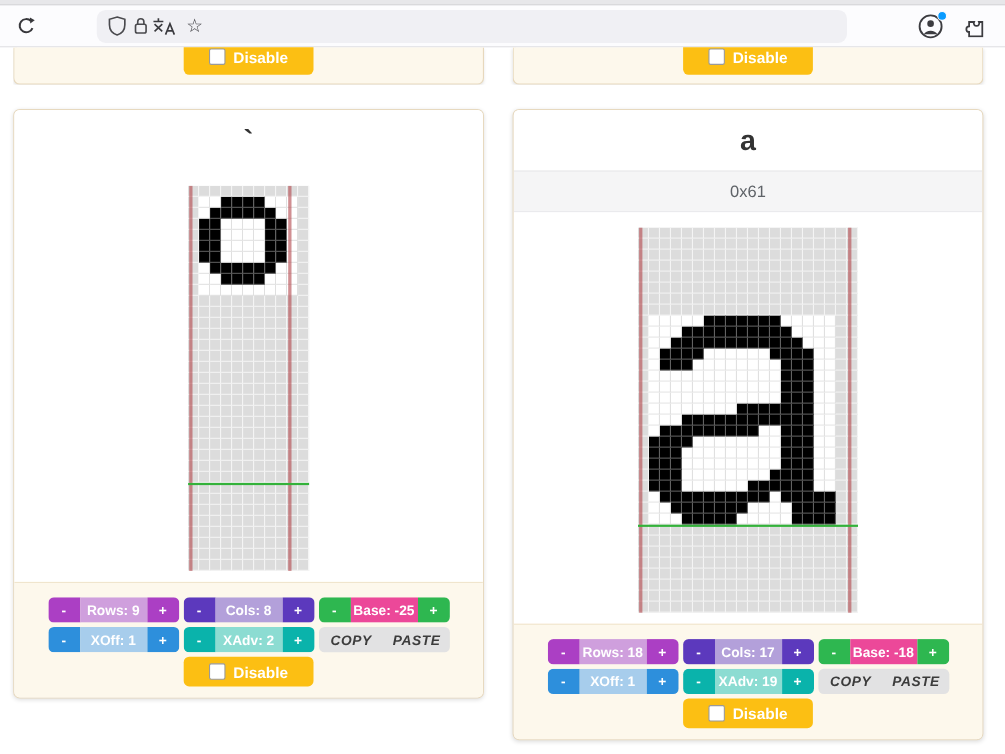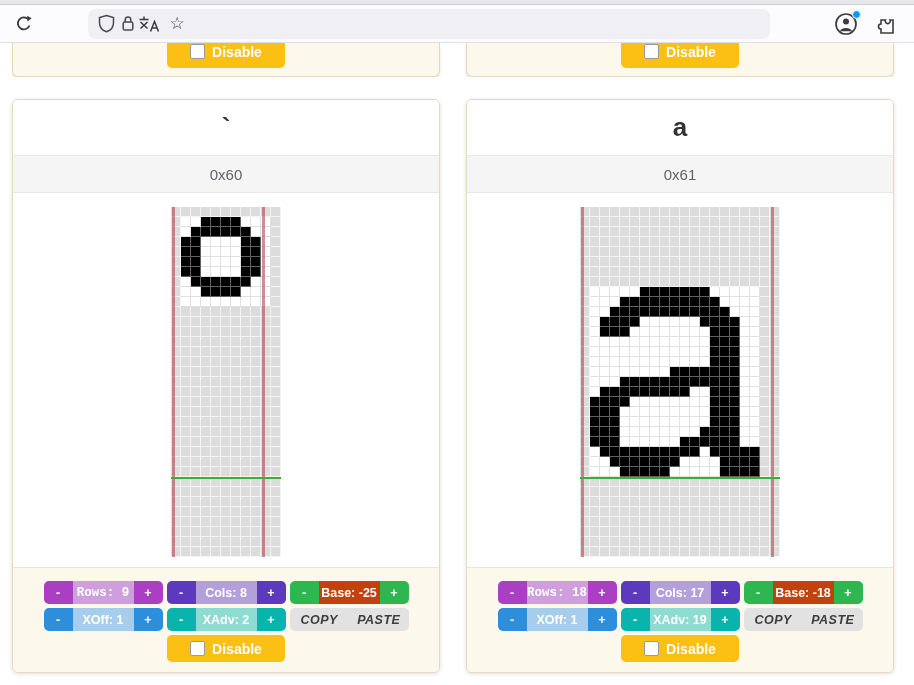--- a/index.html
+++ b/index.html
@@ -49,23 +49,23 @@
   .vline { position:absolute; top:0; width:3px; height:100%; background:rgba(178,68,74,0.60); }
   .hline { position:absolute; left:0; width:100%; height:2px; background:#33b23a; }
 
   .card-footer { background:#fdf8ec; border-top:1px solid #f0e5cd; padding:13px 0 6px 0; }
   .ctrl-row { display:flex; justify-content:center; gap:4px; margin-bottom:4px; }
   .stepper { display:flex; width:119px; height:23px; border-radius:5px; overflow:hidden; }
   .seg { border:none; color:#fff; font-family:"Liberation Sans",sans-serif;
     font-size:12.5px; font-weight:bold; display:flex; align-items:center; justify-content:center; cursor:pointer; }
   .seg.minus, .seg.plus { width:29px; }
   .seg.lbl { flex:1; cursor:default; }
-  .st-rows .minus,.st-rows .plus { background:#ab3fc4; } .st-rows .lbl { background:#cf9fdd;font-family:Liberation Mono, monospace; }
+  .st-rows .minus,.st-rows .plus { background:#ab3fc4; } .st-rows .lbl { background:#cf9fdd; }
   .st-cols .minus,.st-cols .plus { background:#5c39bd; } .st-cols .lbl { background:#b3a0da; }
-  .st-base .minus,.st-base .plus { background:#2eb750; } .st-base .lbl { background:#c2410c; }
+  .st-base .minus,.st-base .plus { background:#2eb750; } .st-base .lbl { background:#ec4899; }
   .st-xoff .minus,.st-xoff .plus { background:#2d8fdc; } .st-xoff .lbl { background:#a7cdec; }
   .st-xadv .minus,.st-xadv .plus { background:#0ab3ab; } .st-xadv .lbl { background:#8cdcd2; }
   .copypaste { display:flex; width:119px; height:23px; border-radius:5px; background:#e2e2e3; overflow:hidden; }
   .copypaste button { flex:1; border:none; background:transparent; font-family:"Liberation Sans",sans-serif;
     font-size:12.5px; font-weight:bold; color:#3c3c3c; letter-spacing:0.5px; cursor:pointer;font-style:italic; }
   .disable-btn { width:118px; height:27px; border:none; border-radius:5px; background:#fcbf13;
     color:#fff; font-family:"Liberation Sans",sans-serif; font-size:14px; font-weight:bold;
     display:flex; align-items:center; justify-content:center; gap:7px; cursor:pointer; }
   .checkbox { width:15px; height:15px; background:#fff; border:1px solid #9a9a9a; border-radius:2px; }
   .partial-card .disable-btn { position:absolute; left:50%; transform:translateX(-50%); top:-8px; height:33px; }
@@ -149,21 +149,20 @@
         <span class="checkbox"></span>
         <span>Disable</span>
       </button>
     </div>
   </div>
 
   <div class="cards-row">
 
     <div class="glyph-card">
       <div class="card-header">`</div>
-      <div class="card-sub">0x60</div>
       <div class="card-body">
         <div class="grid-wrap">
           <div class="pixel-grid" style="grid-template-columns: repeat(11, 10px); width: 110px; height: 350px;">
               <div class="cell gray"></div>
               <div class="cell gray"></div>
               <div class="cell gray"></div>
               <div class="cell gray"></div>
               <div class="cell gray"></div>
               <div class="cell gray"></div>
               <div class="cell gray"></div>

